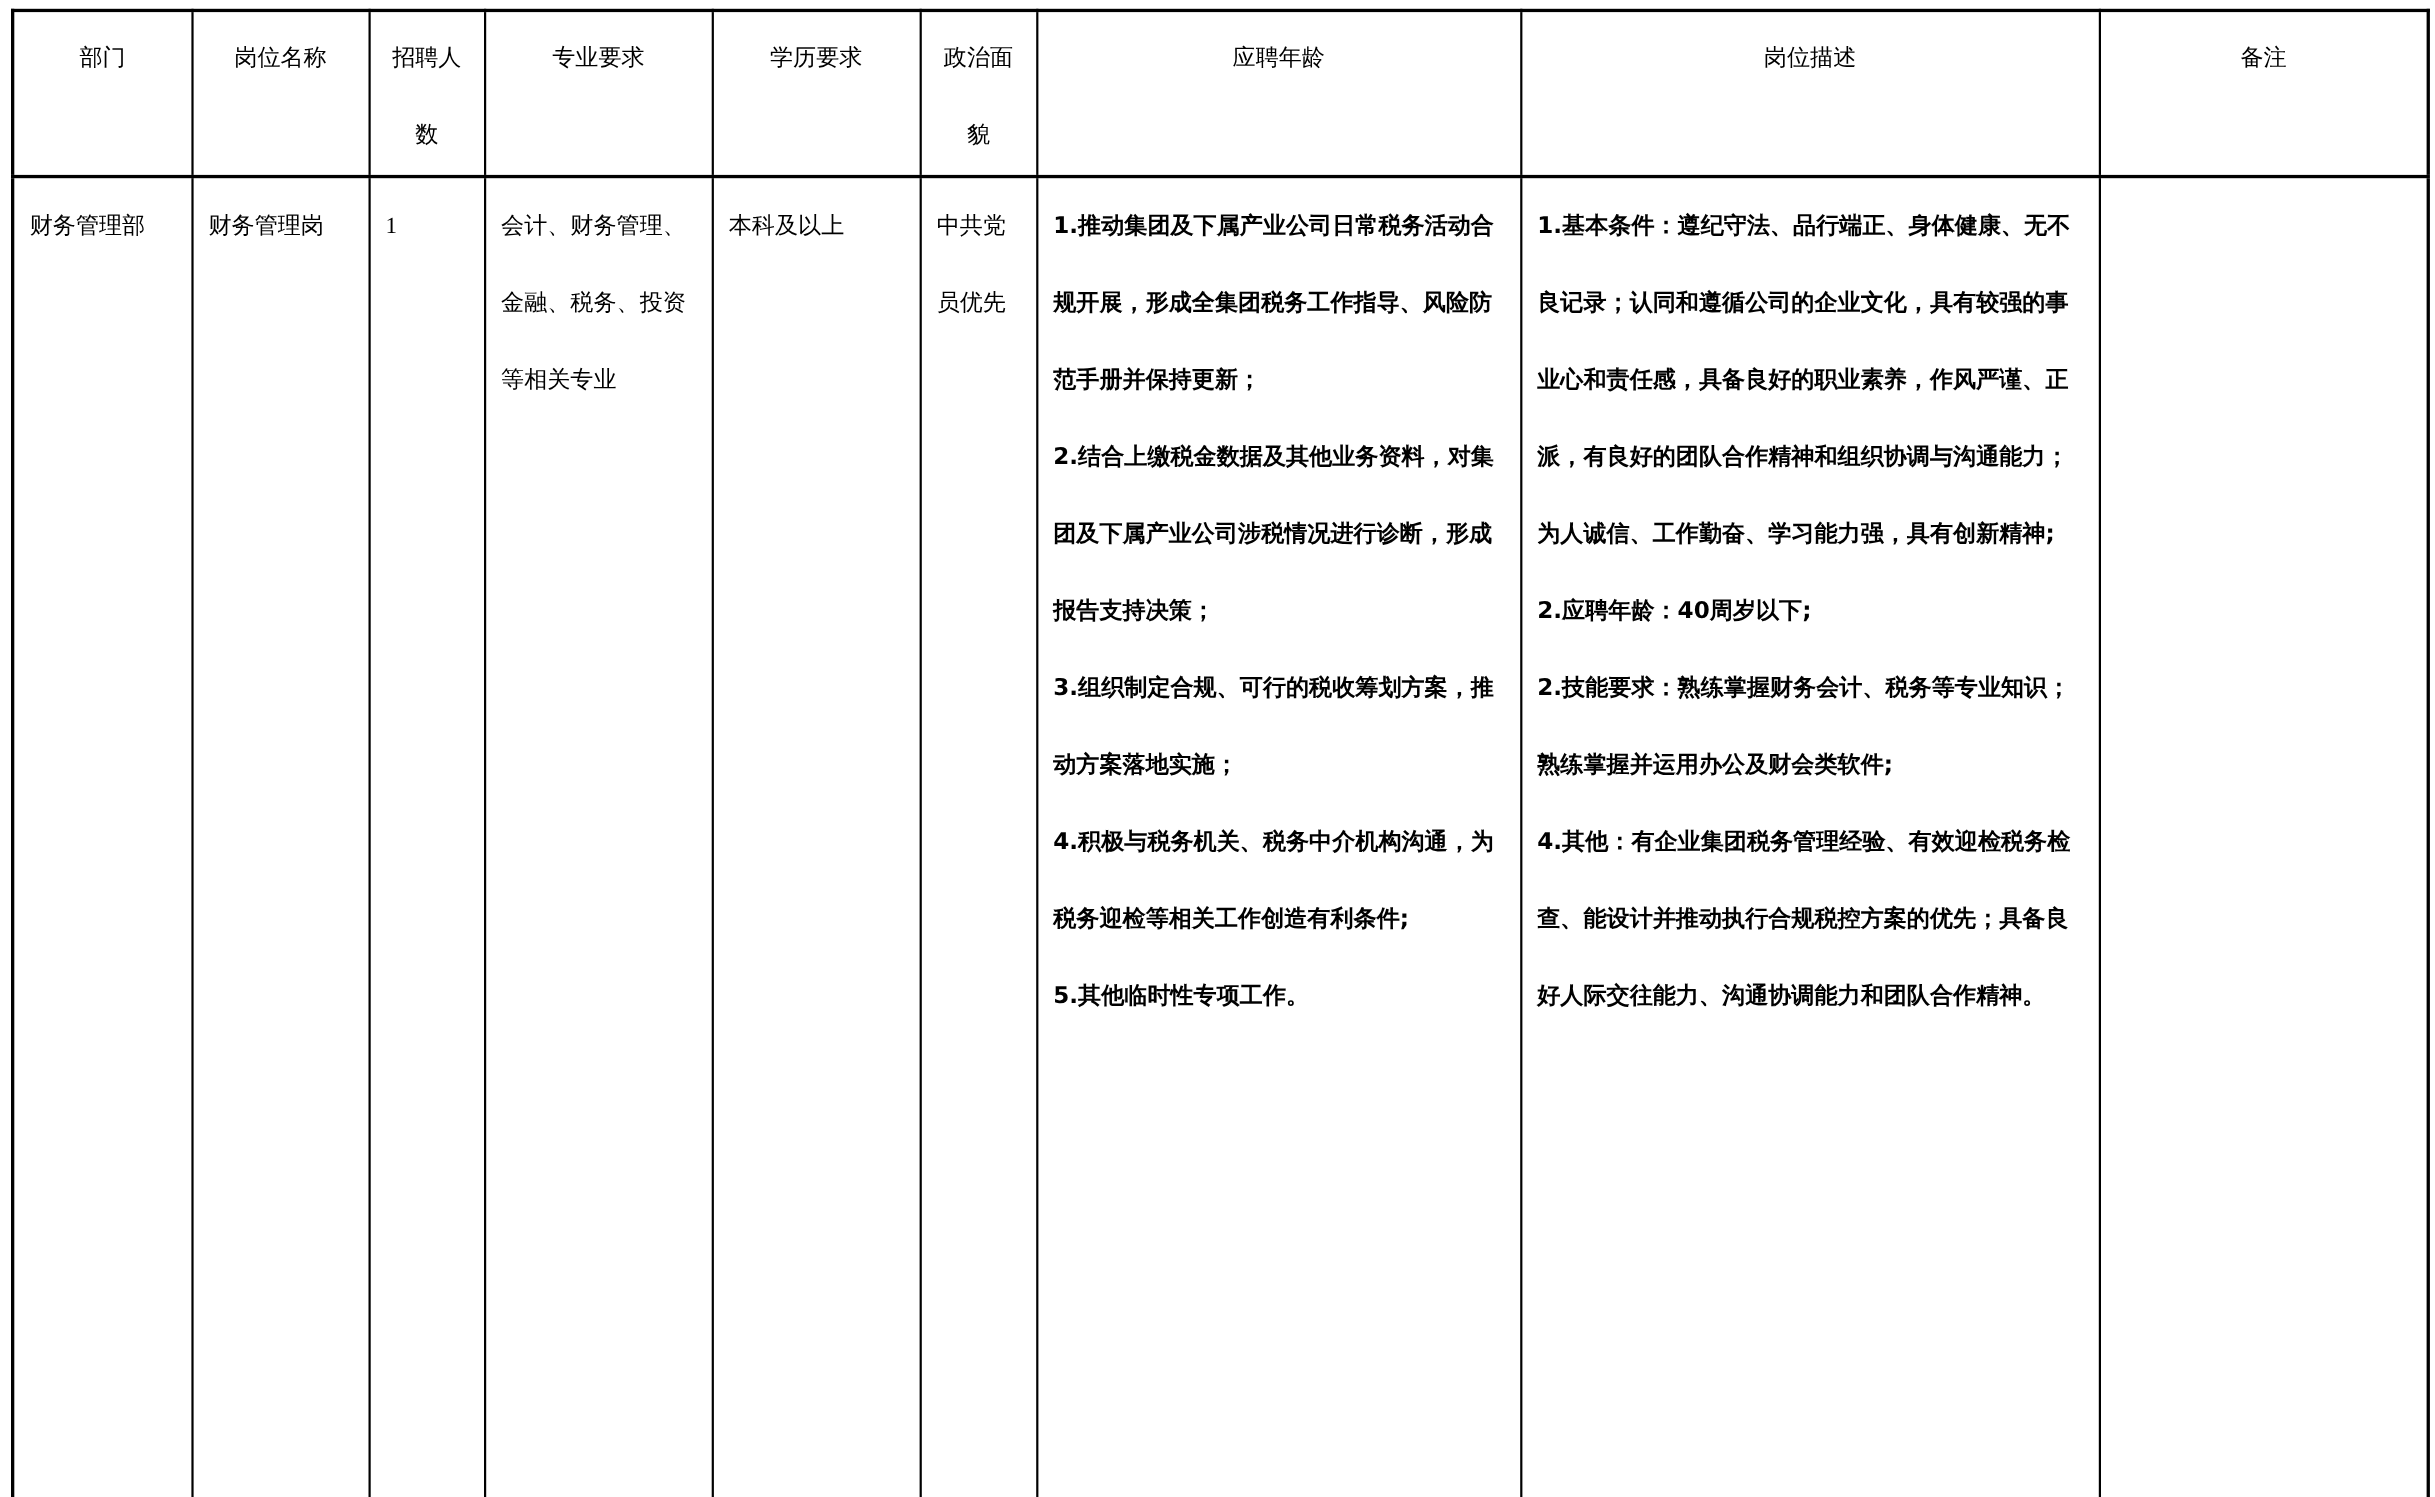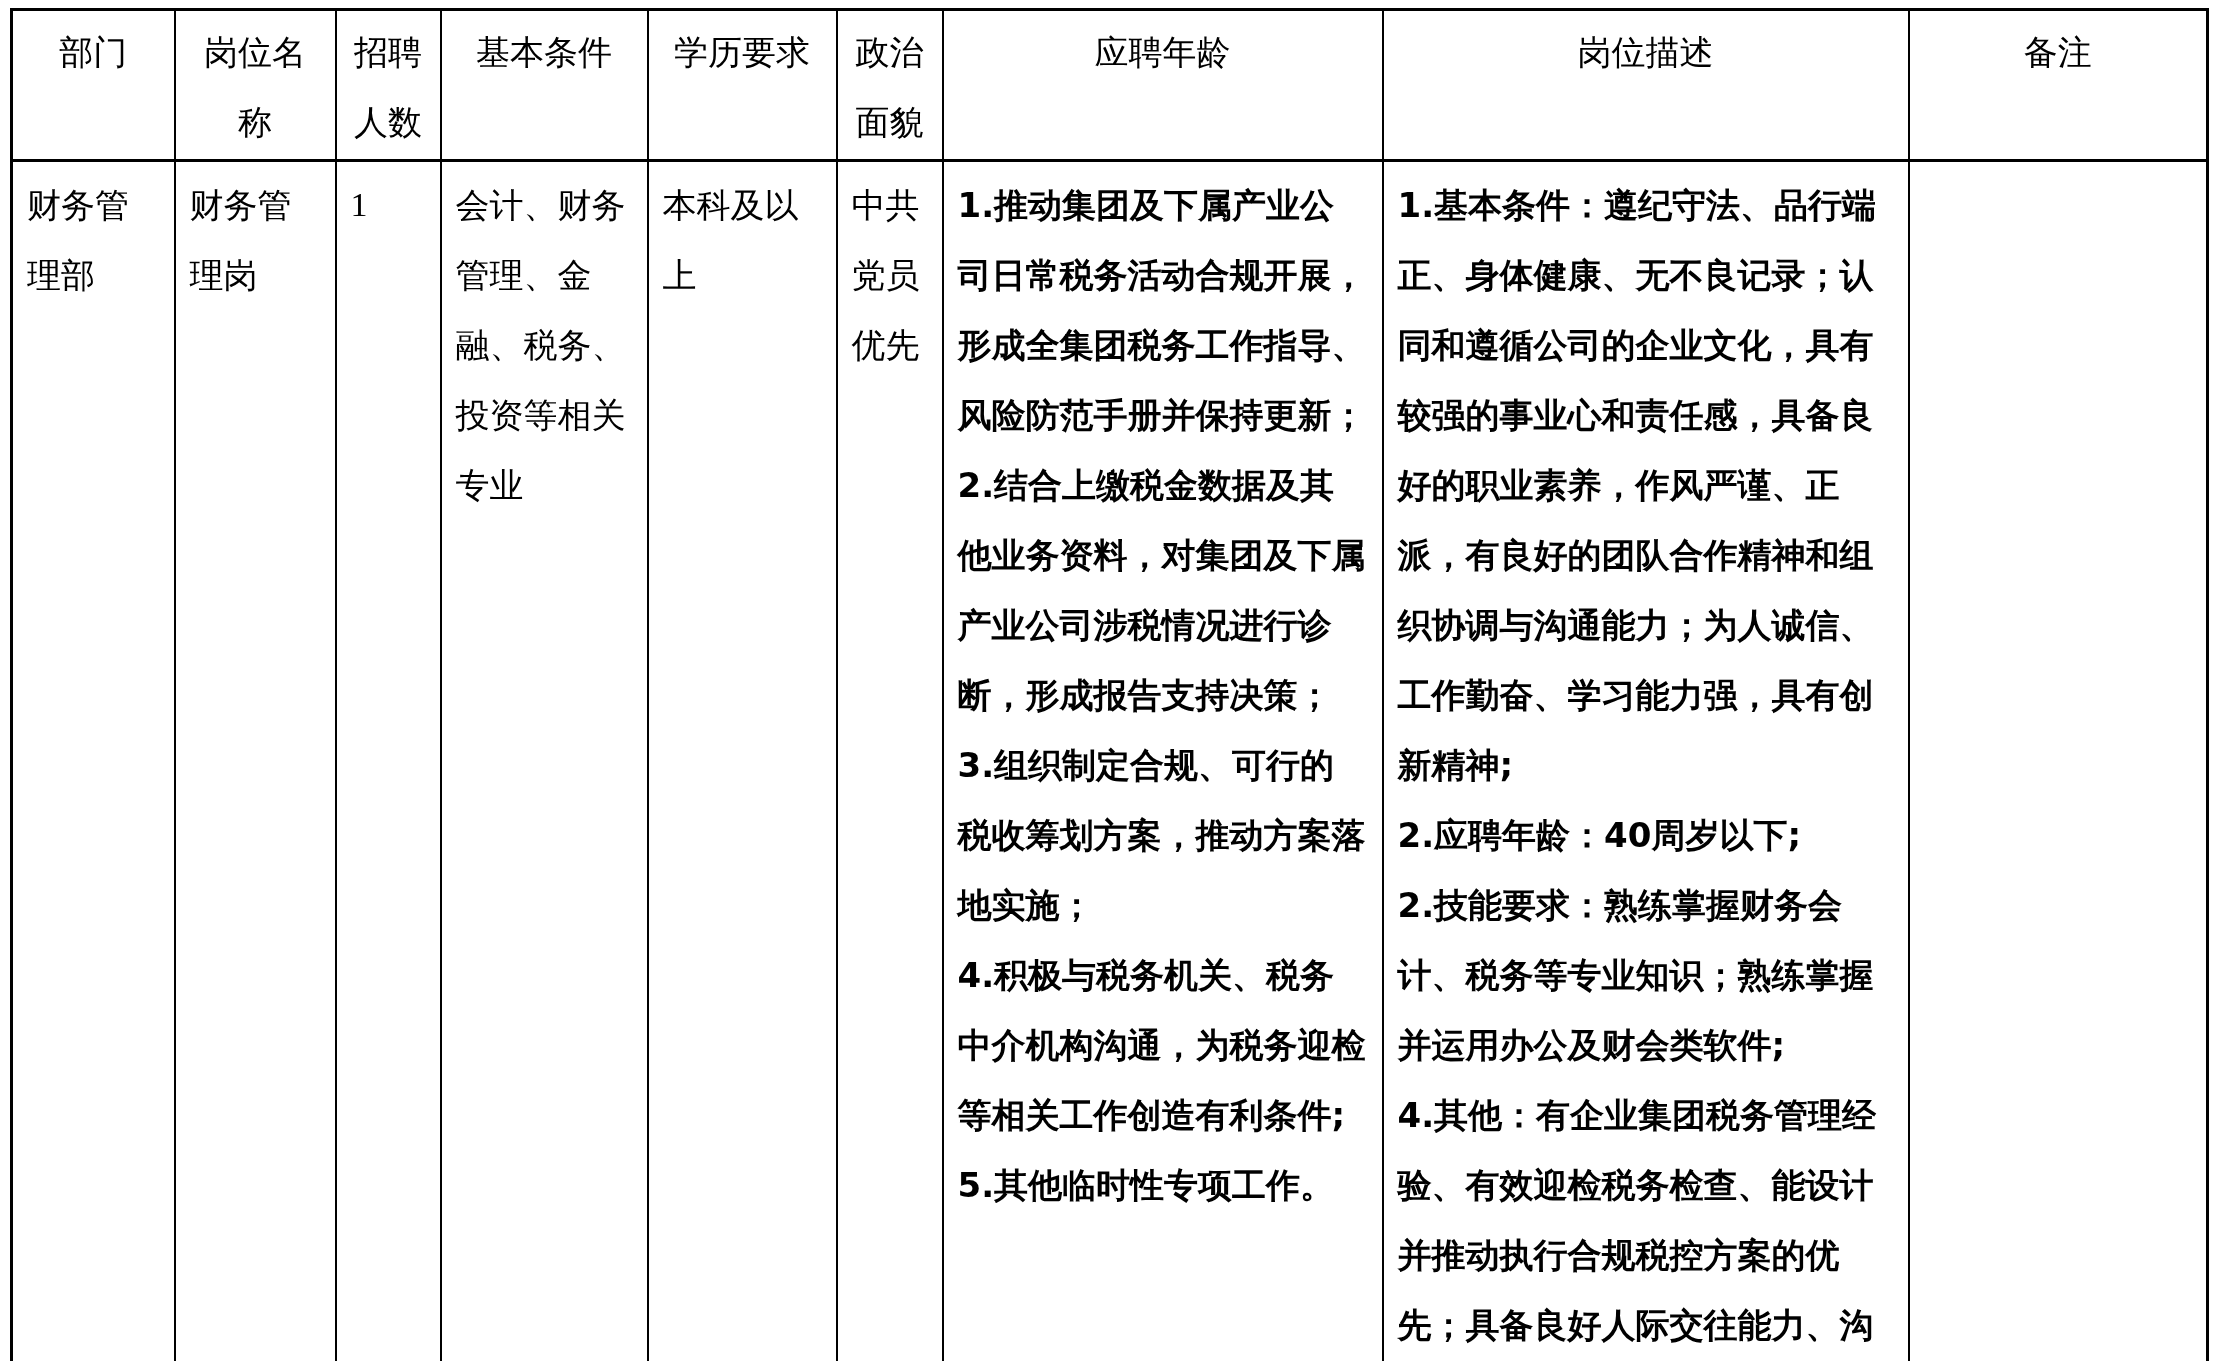--- a/index.html
+++ b/index.html
@@ -7,21 +7,21 @@
          font-family: "DejaVu Sans", "Liberation Sans", sans-serif; color: #000; }
   table.job {
     position: absolute; left: 10px; top: 8px;
     border-collapse: collapse; table-layout: fixed;
     width: 2196px;
   }
   table.job td, table.job th {
     border: 2px solid #000;
     vertical-align: top;
     padding: 0 14px;
-    font-size: 34px;
+    font-size: 21px;
     line-height: 70px;
     font-weight: normal;
     word-break: break-all;
     overflow: hidden;
   }
   table.job th { text-align: center; height: 142px; padding-top: 6px; }
   table.job thead tr { border-bottom: 3px solid #000; }
   table.job tbody td { height: 1192px; padding-top: 8px; text-align: left; }
   table.job { border: 3px solid #000; }
   .num { font-family: "Liberation Serif", "DejaVu Serif", serif; }
@@ -40,21 +40,21 @@
     <col style="width:106px">
     <col style="width:440px">
     <col style="width:526px">
     <col style="width:299px">
   </colgroup>
   <thead>
     <tr>
       <th>部门</th>
       <th>岗位名称</th>
       <th>招聘人数</th>
-      <th>基本条件</th>
+      <th>专业要求</th>
       <th>学历要求</th>
       <th>政治面貌</th>
       <th>应聘年龄</th>
       <th>岗位描述</th>
       <th>备注</th>
     </tr>
   </thead>
   <tbody>
     <tr>
       <td>财务管理部</td>

